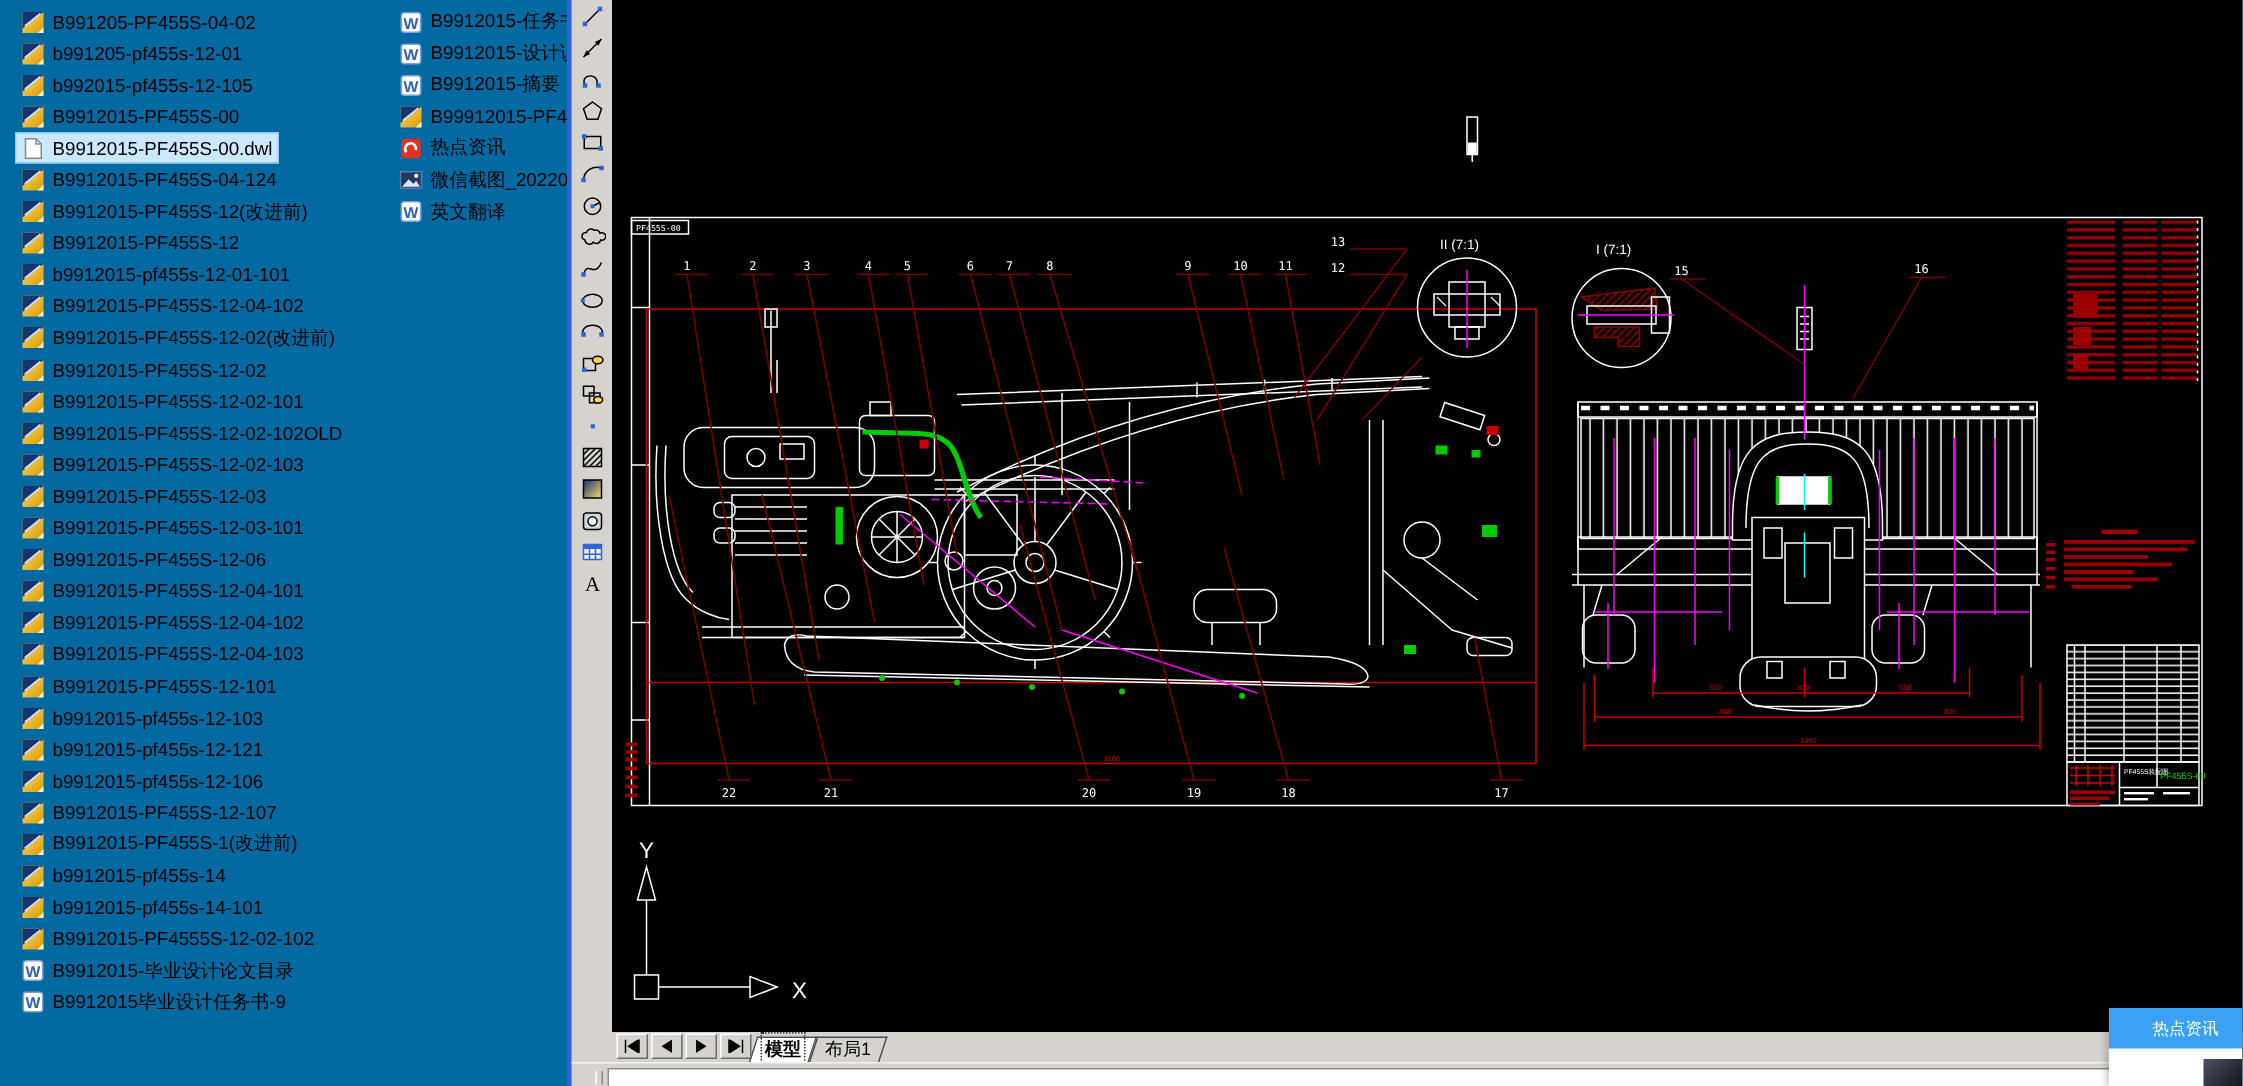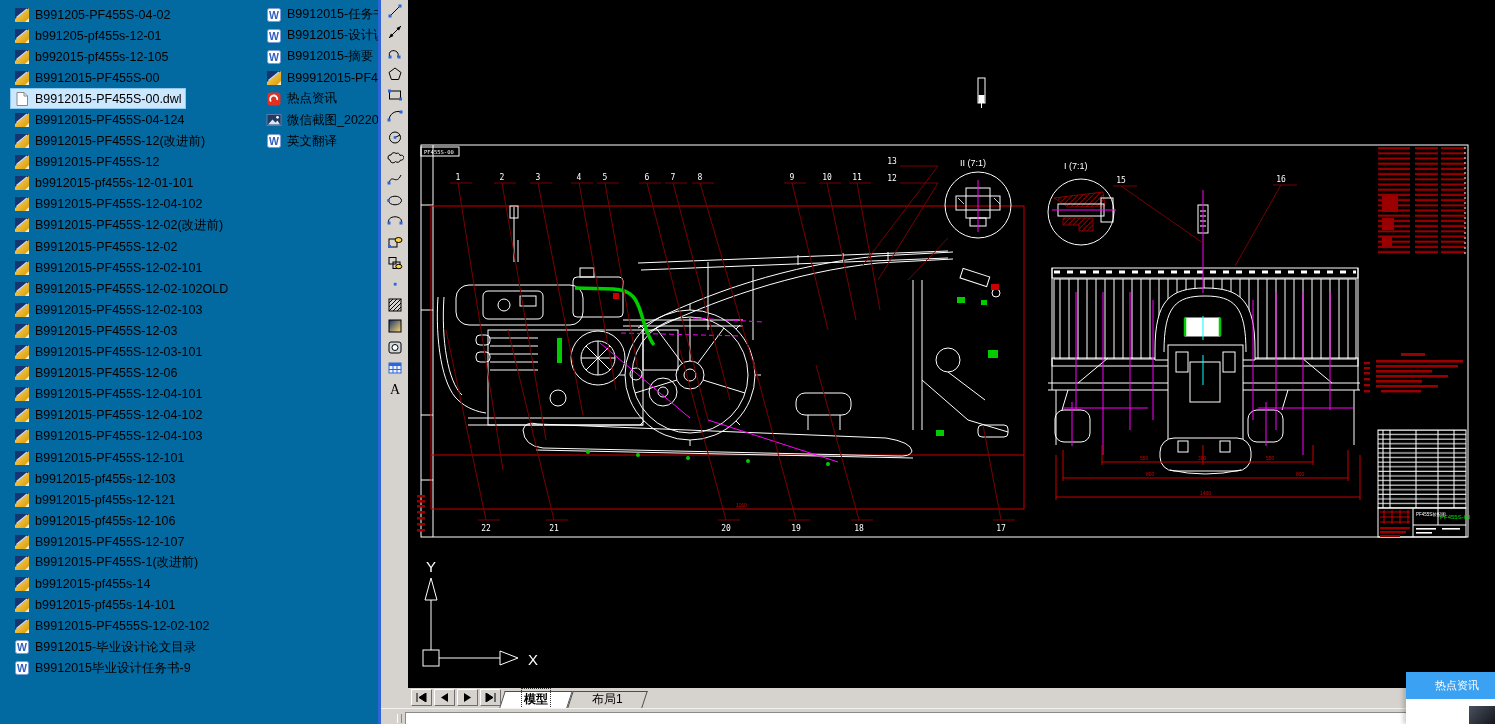--- a/index.html
+++ b/index.html
@@ -16,21 +16,21 @@
   
   .acad-border{position:absolute;left:378px;top:0;width:3px;height:724px;background:#2f64d8;}
   .toolstrip{position:absolute;left:381px;top:0;width:27px;height:688px;background:#d6d3ce;border-right:1px solid #b9b6b1;}
   .tbtn{width:22px;height:20px;margin:1px auto;display:flex;align-items:center;justify-content:center;}
   .canvas{position:absolute;left:408px;top:0;width:1087px;height:688px;background:#000;}
   
   .tabbar{position:absolute;left:381px;top:688px;width:1114px;height:20px;background:#d6d3ce;display:flex;align-items:flex-end;}
   .navbtn{width:19px;height:15px;margin:0 1px 2px 1px;background:#d6d3ce;border:1px solid;
           border-color:#fff #6e6e6e #6e6e6e #fff;display:flex;align-items:center;justify-content:center;}
   .navbtn:first-child{margin-left:30px;}
-  .tab{position:relative;height:17px;padding:0 22px;display:flex;align-items:center;font-size:12px;}
+  .tab{position:relative;height:17px;padding:0 8px;display:flex;align-items:center;font-size:12px;}
   .tab .bg{position:absolute;inset:0;transform:skewX(-18deg);border:1px solid #4d4d4d;border-bottom:none;background:#d6d3ce;}
   .tab.active .bg{background:#fff;}
   .tab span{position:relative;}
   .tab.active span{font-weight:bold;outline:1px dotted #333;outline-offset:2px;}
   
   .cmdarea{position:absolute;left:381px;top:708px;width:1114px;height:16px;background:#d6d3ce;border-top:1px solid #f4f2ee;}
   .cmdgrip{position:absolute;left:16px;top:5px;width:3px;height:9px;border-left:1px solid #fff;border-right:1px solid #8a8a8a;}
   .cmdbox{position:absolute;left:24px;top:3px;right:0;bottom:0;background:#fff;border:1px solid #8a8a8a;border-bottom:none;border-right:none;}
   
   .popup{position:absolute;left:1406px;top:672px;width:89px;height:52px;background:#fff;box-shadow:-3px 0 4px rgba(0,0,0,.18);z-index:5;}

